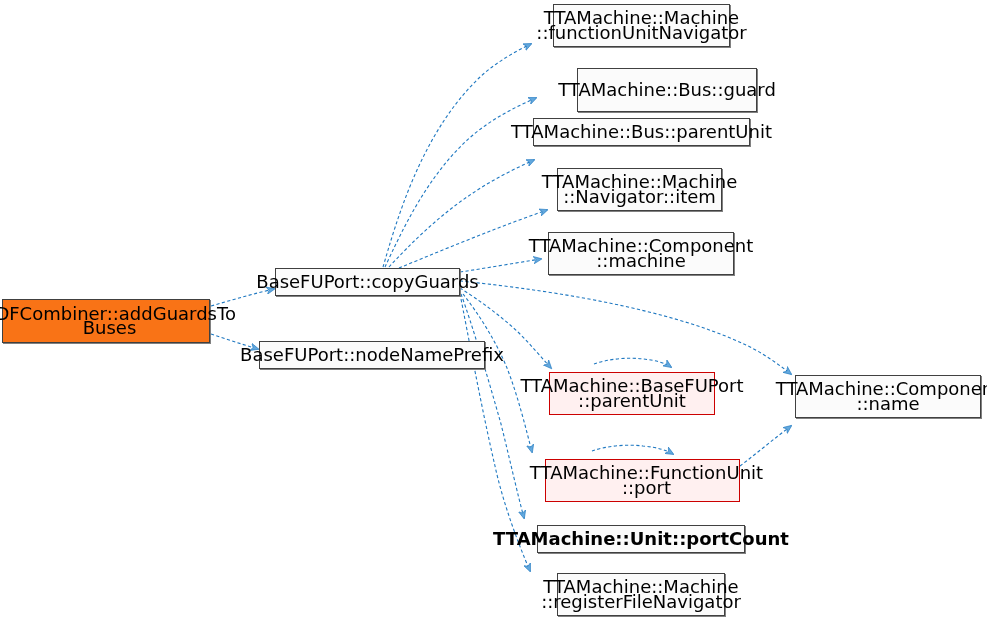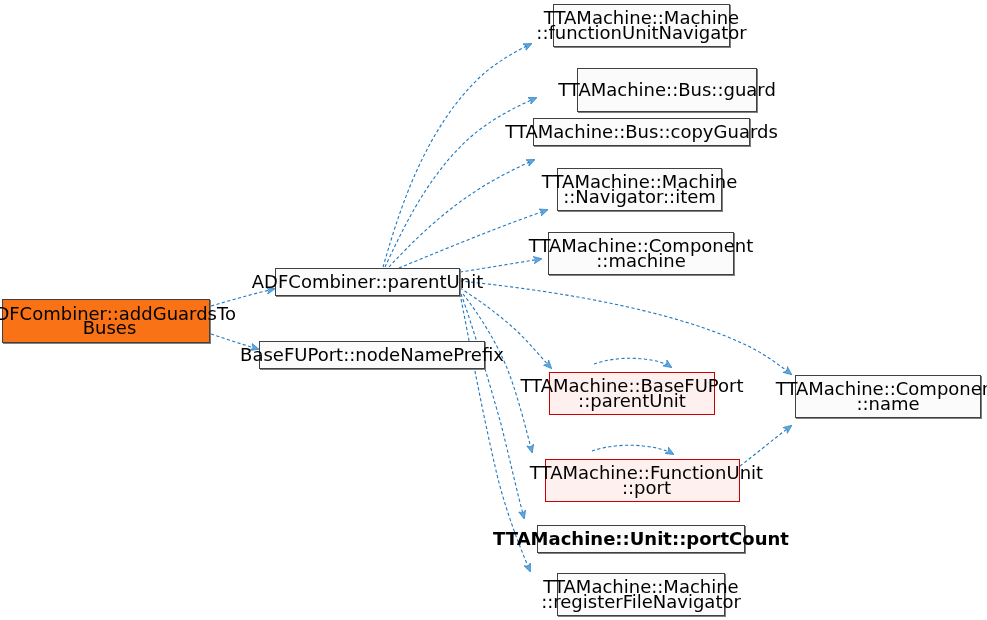--- a/index.html
+++ b/index.html
@@ -83,26 +83,26 @@
         <path d="M 460,294 C 468,334 481,406 495,466 503,503 518,543 530,571"></path>
         <path d="M 460,281 C 529,288 662,305 746,345 763,353 778,364 791,374"></path>
         <path d="M 594,364 C 608,359 627,357 643,359 655,360 665,363 671,367"></path>
         <path d="M 592,451 C 606,446 626,444 643,446 656,447 666,450 673,454"></path>
         <path d="M 740,466 C 757,453 775,438 791,426"></path>
       </g>
   </svg>
   <div id="nodes-layer">
       <div class="node current" style="left: 2px; top: 299px; width: 208px; height: 44px;"><span class="node-label">ADFCombiner::addGuardsTo
 Buses</span></div>
-      <div class="node" style="left: 275px; top: 268px; width: 185px; height: 28px;"><span class="node-label">ADFCombiner::parentUnit</span></div>
+      <div class="node" style="left: 275px; top: 268px; width: 185px; height: 28px;"><span class="node-label">BaseFUPort::copyGuards</span></div>
       <div class="node" style="left: 259px; top: 341px; width: 226px; height: 28px;"><span class="node-label">BaseFUPort::nodeNamePrefix</span></div>
       <div class="node" style="left: 553px; top: 4px; width: 177px; height: 43px;"><span class="node-label">TTAMachine::Machine
 ::functionUnitNavigator</span></div>
       <div class="node" style="left: 553px; top: 68px; width: 180px; height: 44px; margin-left: 24px;"><span class="node-label">TTAMachine::Bus::guard</span></div>
-      <div class="node" style="left: 533px; top: 118px; width: 217px; height: 28px;"><span class="node-label">TTAMachine::Bus::copyGuards</span></div>
+      <div class="node" style="left: 533px; top: 118px; width: 217px; height: 28px;"><span class="node-label">TTAMachine::Bus::parentUnit</span></div>
       <div class="node" style="left: 557px; top: 168px; width: 165px; height: 43px;"><span class="node-label">TTAMachine::Machine
 ::Navigator::item</span></div>
       <div class="node" style="left: 548px; top: 232px; width: 186px; height: 43px;"><span class="node-label">TTAMachine::Component
 ::machine</span></div>
       <div class="node highlight" style="left: 549px; top: 372px; width: 166px; height: 43px;"><span class="node-label">TTAMachine::BaseFUPort
 ::parentUnit</span></div>
       <div class="node highlight" style="left: 545px; top: 459px; width: 195px; height: 43px; padding-left: 8px;"><span class="node-label">TTAMachine::FunctionUnit
 ::port</span></div>
       <div class="node" style="left: 537px; top: 525px; width: 208px; height: 28px; font-weight: bold;"><span class="node-label">TTAMachine::Unit::portCount</span></div>
       <div class="node" style="left: 557px; top: 573px; width: 168px; height: 43px;"><span class="node-label">TTAMachine::Machine

